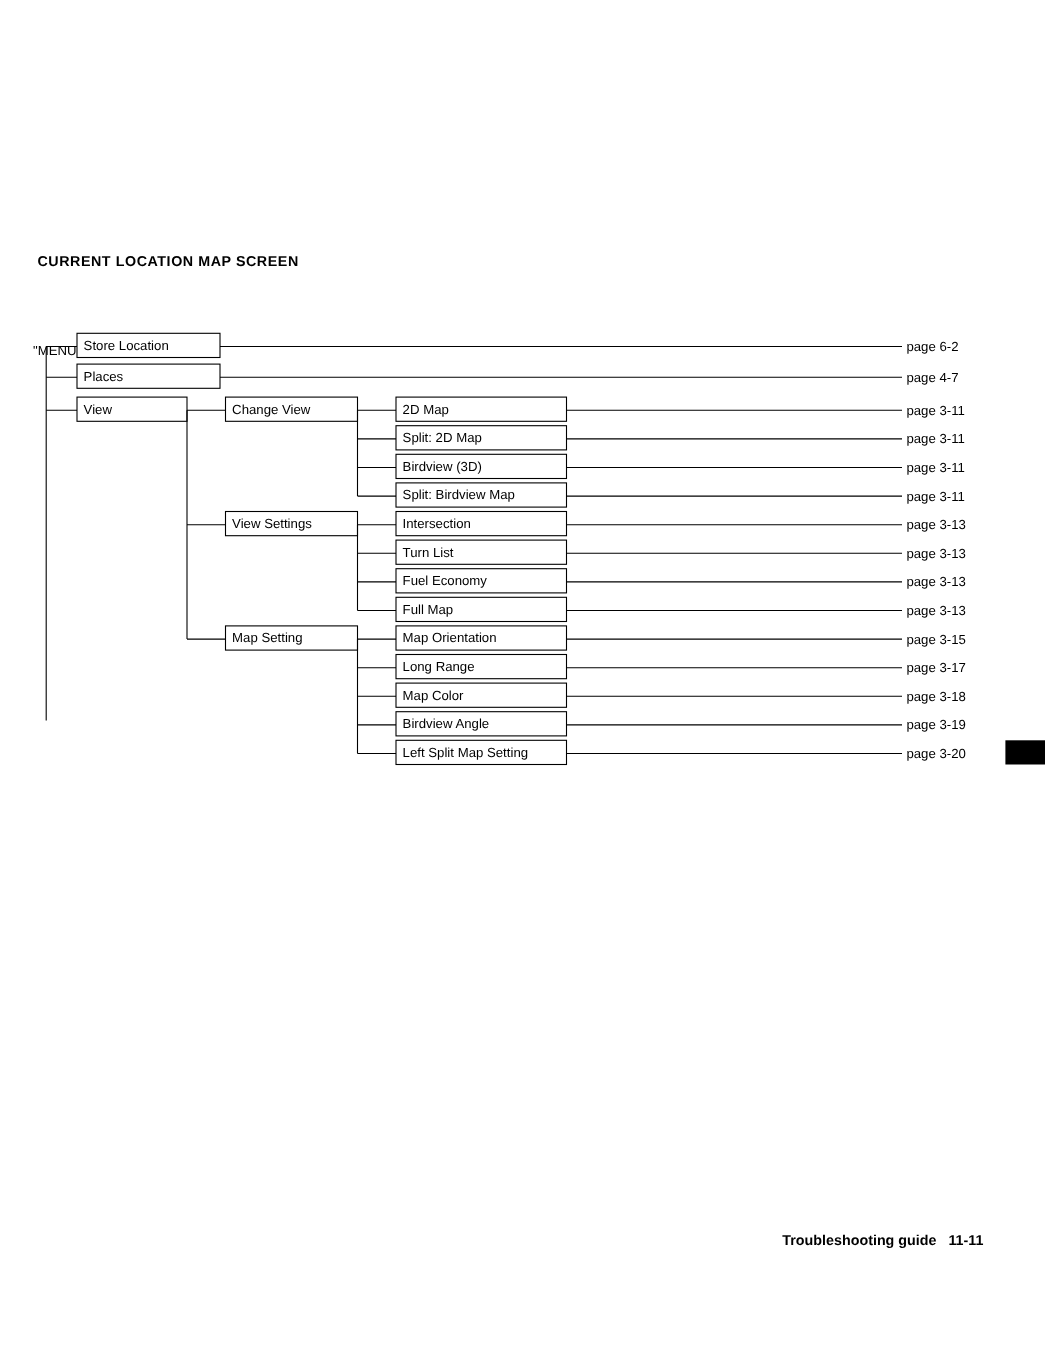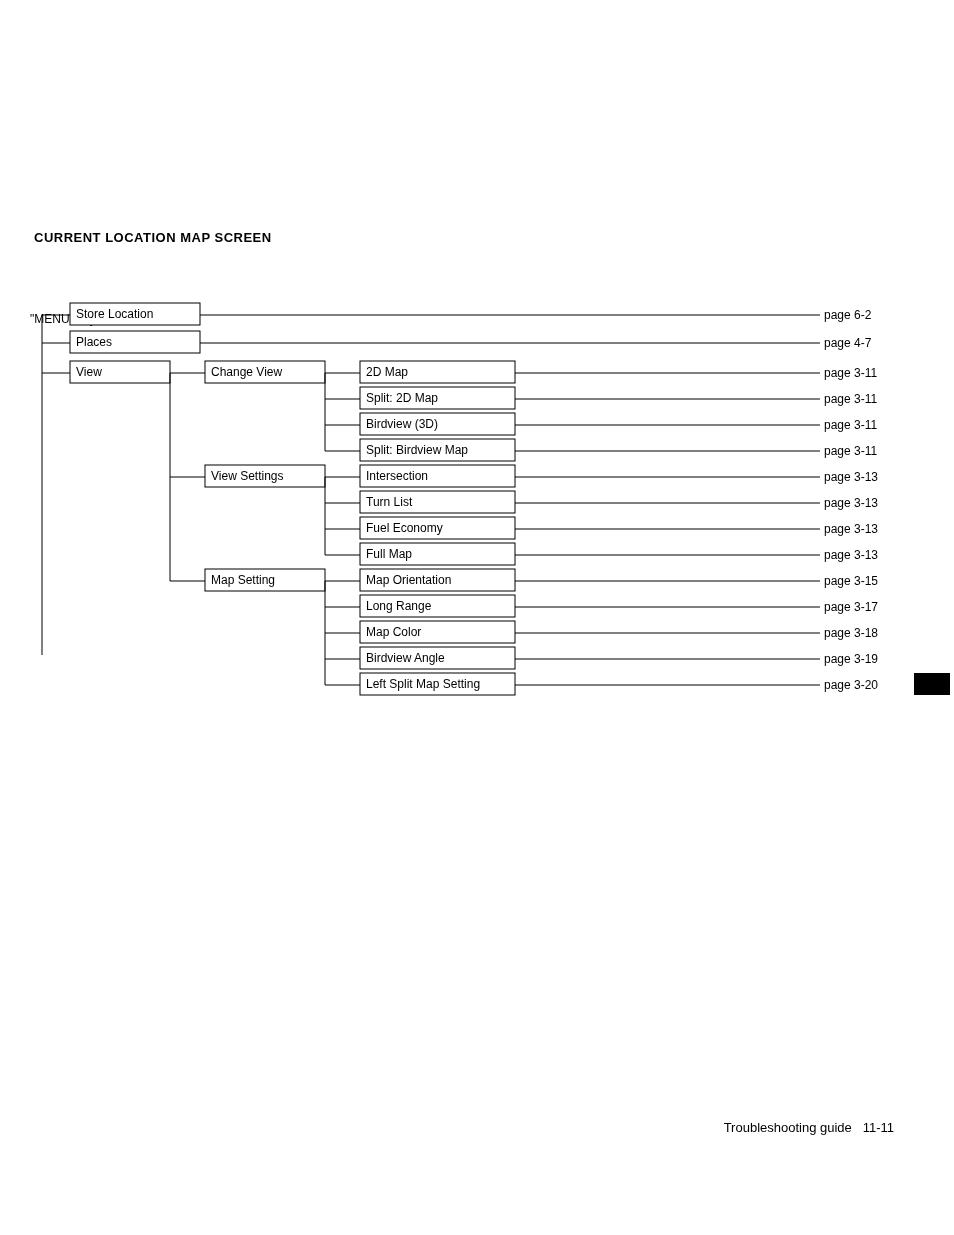--- a/index.html
+++ b/index.html
@@ -152,17 +152,17 @@
   <line x1="295" y1="420" x2="330" y2="420" stroke="#000" stroke-width="1"></line>
   <rect x="330" y="408" width="155" height="22" fill="white" stroke="#000" stroke-width="1"></rect>
   <text x="336" y="423" font-size="12" font-family="Arial">Left Split Map Setting</text>
   <line x1="485" y1="420" x2="790" y2="420" stroke="#000" stroke-width="1"></line>
   <text x="794" y="424" font-size="12" font-family="Arial">page 3-20</text>
 
   <rect x="884" y="408" width="36" height="22" fill="#000"></rect>
 
 </svg>
 
-<div style="position:absolute; bottom:100px; right:60px; font-size:13px; font-weight:normal;">
+<div style="position:absolute; bottom:100px; right:60px; font-size:13px; font-weight:bold;">
   <span>Troubleshooting guide</span>
   &nbsp;
   <span>11-11</span>
 </div>
 
 </body></html>

